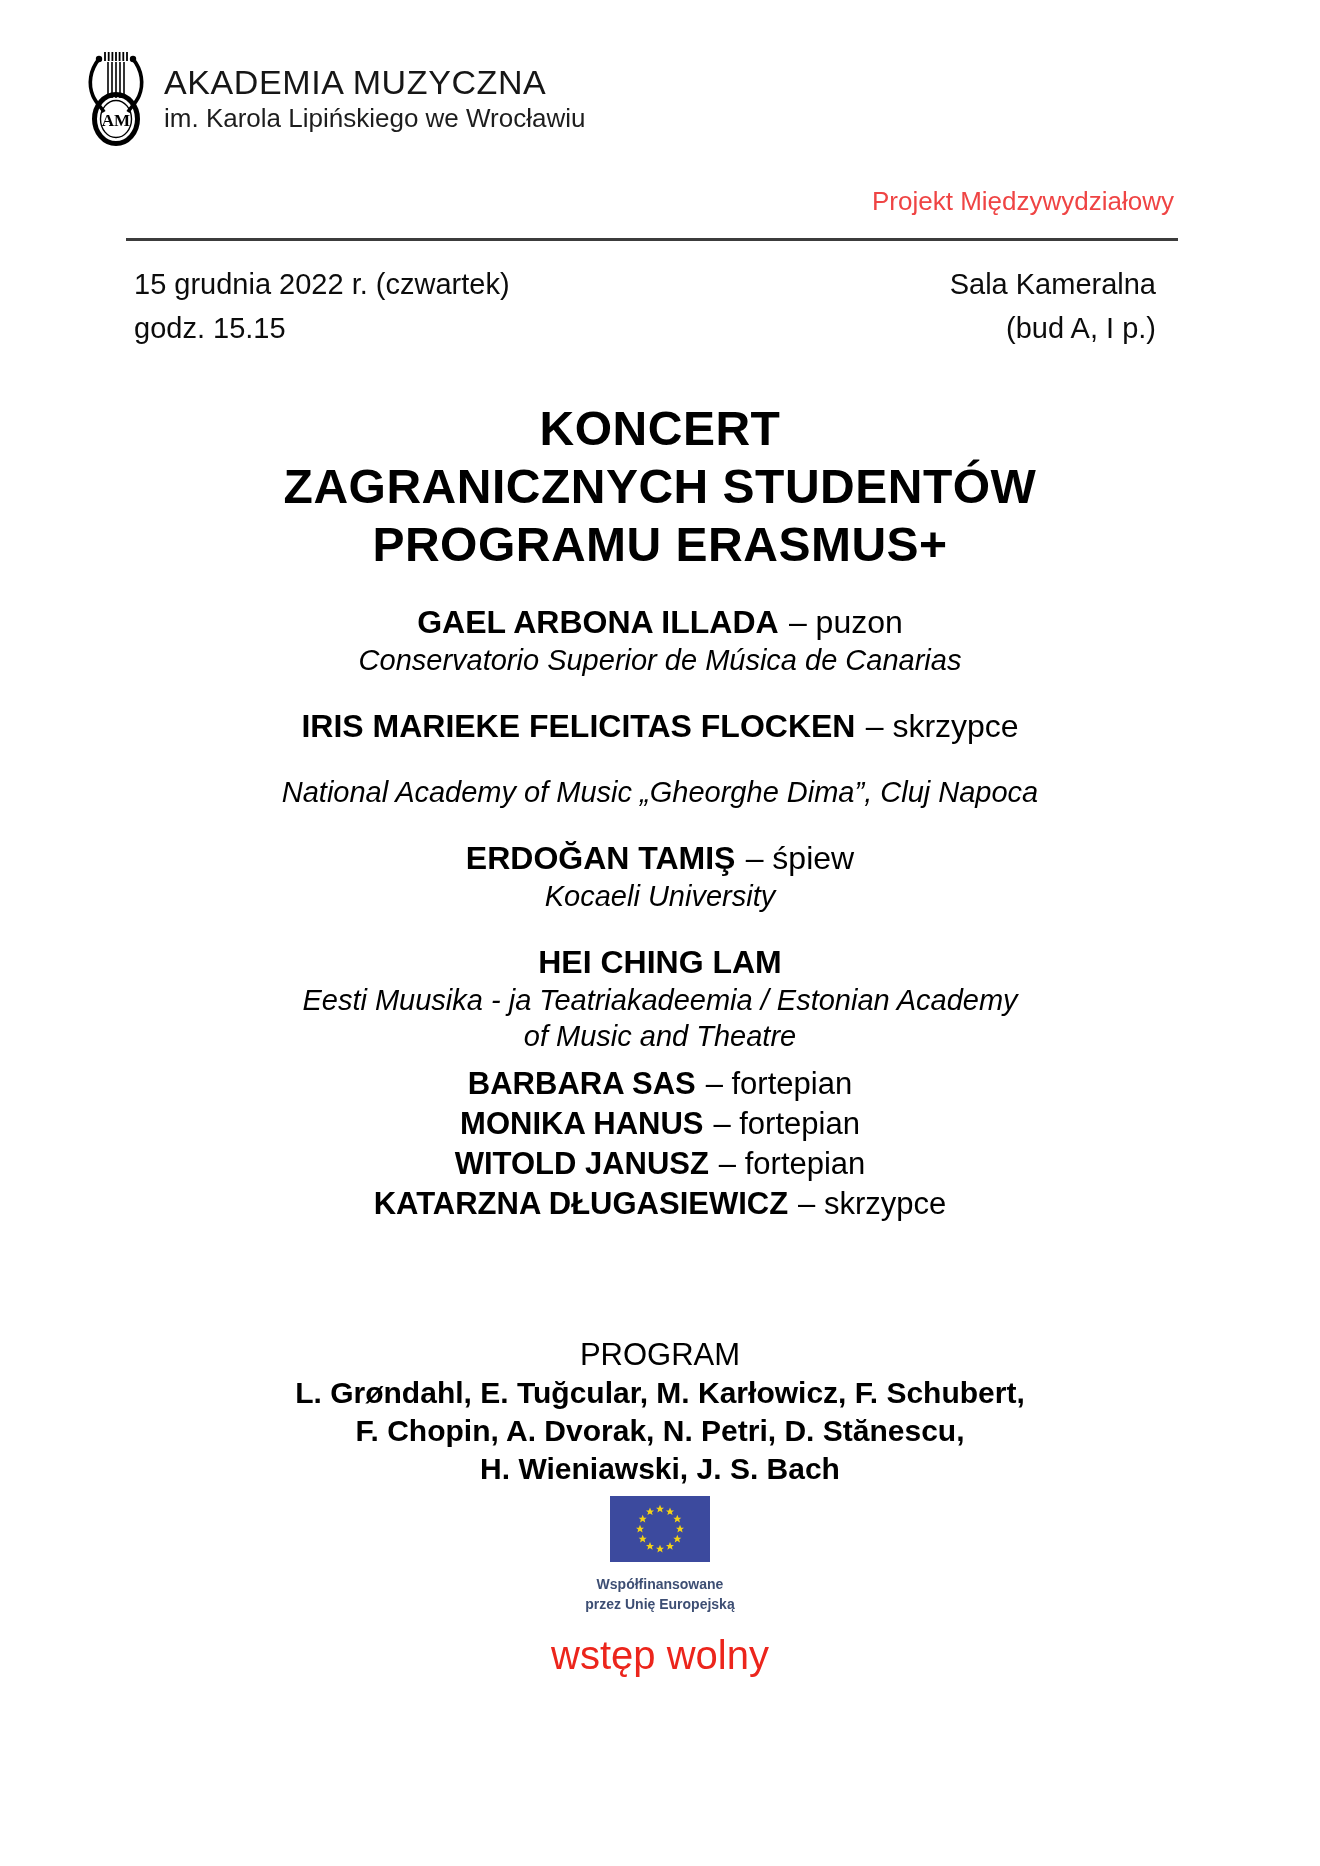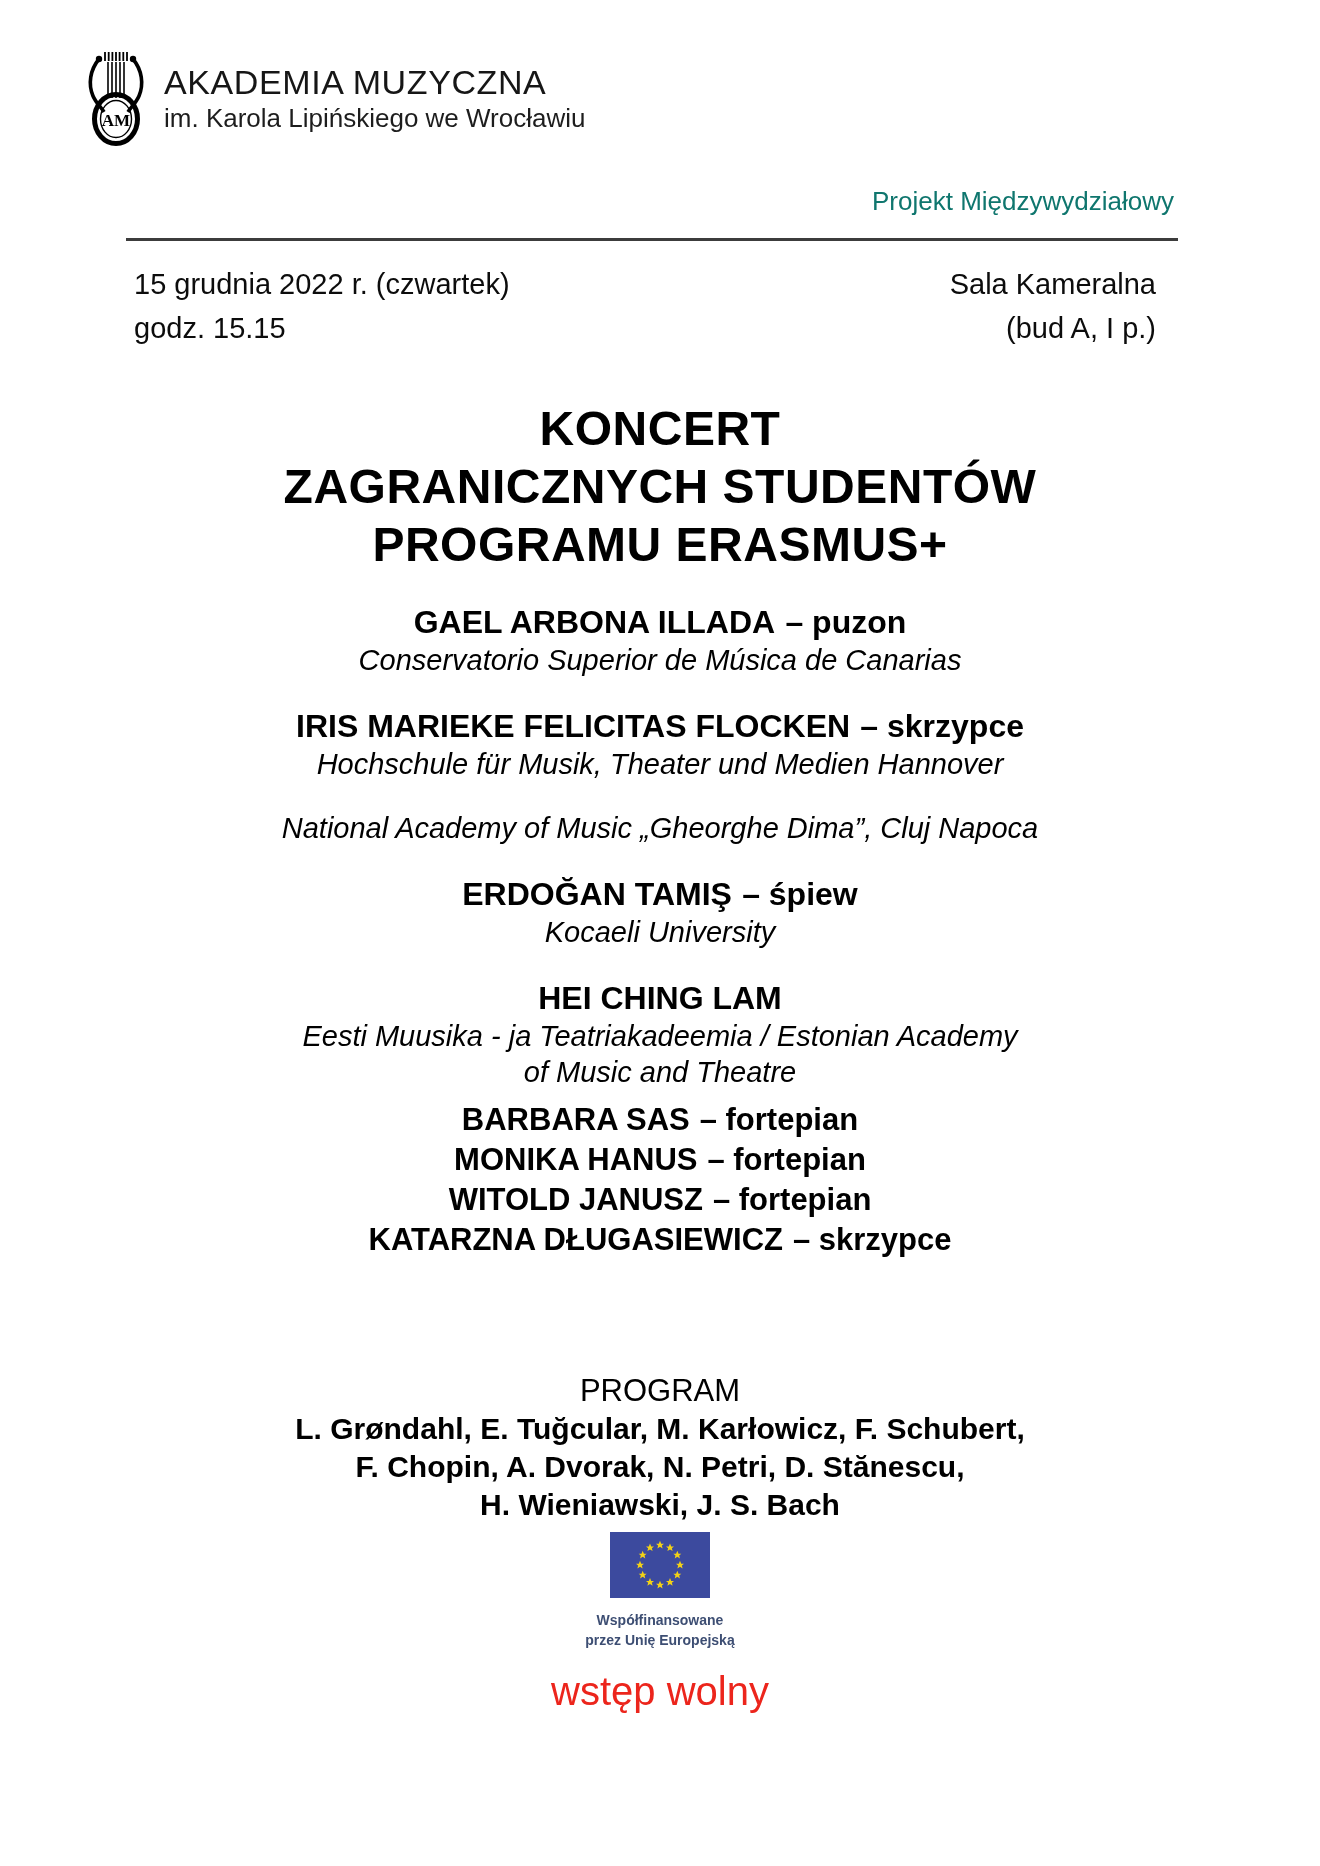--- a/index.html
+++ b/index.html
@@ -11,32 +11,32 @@
     color:#000;
     overflow:hidden;
   }
   
   .logo-row{position:absolute;top:50px;left:86px;display:flex;align-items:flex-start;}
   .lyre{width:60px;height:96px;flex:0 0 auto;}
   .brand-text{margin-left:18px;padding-top:12px;}
   .brand-name{font-size:34px;letter-spacing:0.6px;color:#161616;line-height:40px;}
   .brand-sub{font-size:26px;color:#1d1d1d;line-height:32px;}
   
-  .project-label{position:absolute;top:186px;right:146px;font-size:26px;color:#0f766e;}
+  .project-label{position:absolute;top:186px;right:146px;font-size:26px;color:#ef4444;}
   .rule{position:absolute;top:238px;left:126px;width:1052px;height:3px;background:#3c3c3c;}
   
   .info{position:absolute;top:262px;left:134px;right:164px;font-size:29px;line-height:44px;color:#0c0c0c;}
   .info-row{display:flex;justify-content:space-between;}
   
   .stack{position:absolute;top:400px;left:0;width:100%;text-align:center;}
   .title-line{font-size:48px;font-weight:bold;line-height:58px;letter-spacing:0.5px;}
   .performer{margin-top:28px;}
   .performer-line{font-size:32px;line-height:40px;}
   .performer-name{font-weight:bold;}
-  .role{margin-left:0.32em;font-weight:bold;}
+  .role{margin-left:0.32em;font-weight:normal;}
   .role:empty{margin:0;}
   .institution-line{font-style:italic;font-size:29px;line-height:36px;}
   .section-heading{margin-top:22px;font-size:29px;line-height:36px;}
   .co-list{margin-top:10px;}
   .co-line{font-size:31px;line-height:40px;}
   .program-heading{margin-top:112px;font-size:31px;line-height:38px;}
   .program-line{font-size:30px;font-weight:bold;line-height:38px;}
   
   .eu-block{margin-top:8px;}
   .eu-flag{width:100px;height:66px;display:inline-block;}
@@ -107,21 +107,20 @@
       <div class="performer-line">
         <span class="performer-name">GAEL ARBONA ILLADA</span><span class="role">– puzon</span>
       </div>
       <div class="institution-line">Conservatorio Superior de Música de Canarias</div>
     </div>
 
     <div class="performer">
       <div class="performer-line">
         <span class="performer-name">IRIS MARIEKE FELICITAS FLOCKEN</span><span class="role">– skrzypce</span>
       </div>
-      <div class="institution-line">Hochschule für Musik, Theater und Medien Hannover</div>
     </div>
 
     <div class="performer">
       <div class="institution-line">National Academy of Music „Gheorghe Dima”, Cluj Napoca</div>
     </div>
 
     <div class="performer">
       <div class="performer-line">
         <span class="performer-name">ERDOĞAN TAMIŞ</span><span class="role">– śpiew</span>
       </div>

